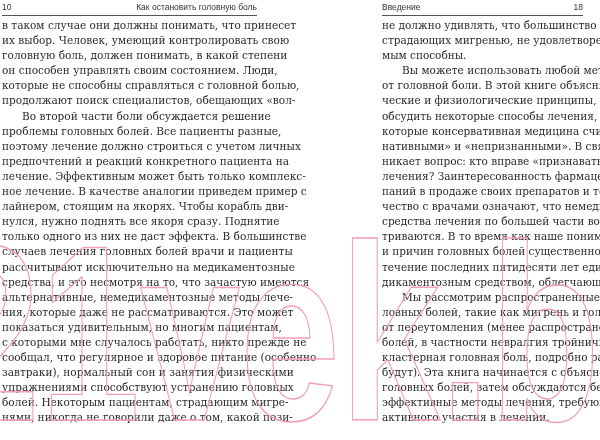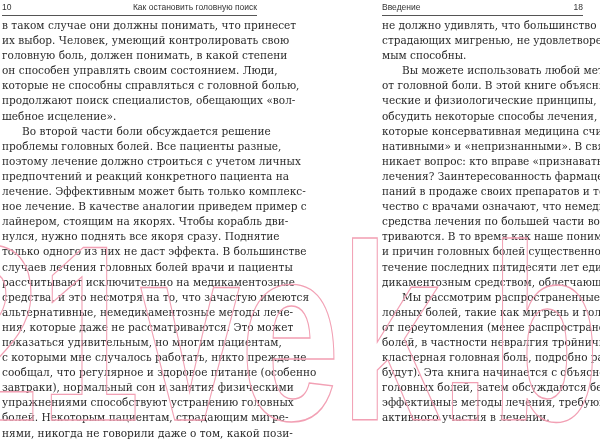--- a/index.html
+++ b/index.html
@@ -17,30 +17,29 @@
     .line.last { text-align-last: left; }
     .line.indent { padding-left: 20px; }
     .watermark { position: absolute; left: 0; top: 0; width: 600px; height: 440px; pointer-events: none; }
   </style>
 </head>
 <body>
 
 <div class="page page-left">
   <div class="header">
     <span>10</span>
-    <span>Как остановить головную поиск</span>
+    <span>Как остановить головную боль</span>
   </div>
   <div class="body" id="left-body">
       <span class="line">в таком случае они должны понимать, что принесет</span>
       <span class="line">их выбор. Человек, умеющий контролировать свою</span>
       <span class="line">головную боль, должен понимать, в какой степени</span>
       <span class="line">он способен управлять своим состоянием. Люди,</span>
       <span class="line">которые не способны справляться с головной болью,</span>
       <span class="line">продолжают поиск специалистов, обещающих «вол-</span>
-      <span class="line last">шебное исцеление».</span>
       <span class="line indent">Во второй части боли обсуждается решение</span>
       <span class="line">проблемы головных болей. Все пациенты разные,</span>
       <span class="line">поэтому лечение должно строиться с учетом личных</span>
       <span class="line">предпочтений и реакций конкретного пациента на</span>
       <span class="line">лечение. Эффективным может быть только комплекс-</span>
       <span class="line">ное лечение. В качестве аналогии приведем пример с</span>
       <span class="line">лайнером, стоящим на якорях. Чтобы корабль дви-</span>
       <span class="line">нулся, нужно поднять все якоря сразу. Поднятие</span>
       <span class="line">только одного из них не даст эффекта. В большинстве</span>
       <span class="line">случаев лечения головных болей врачи и пациенты</span>

